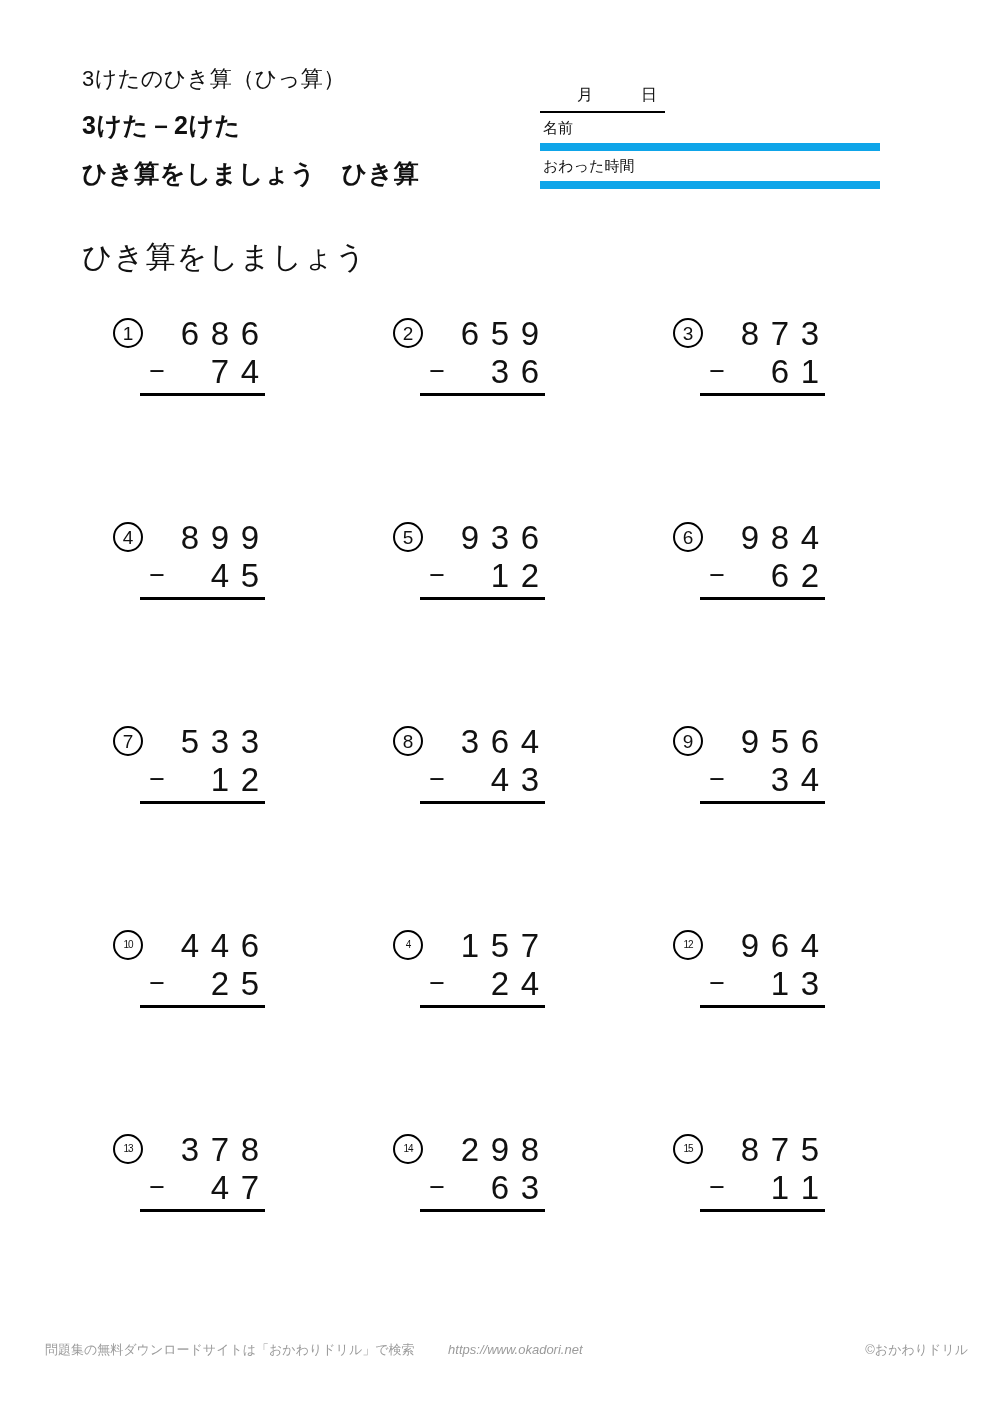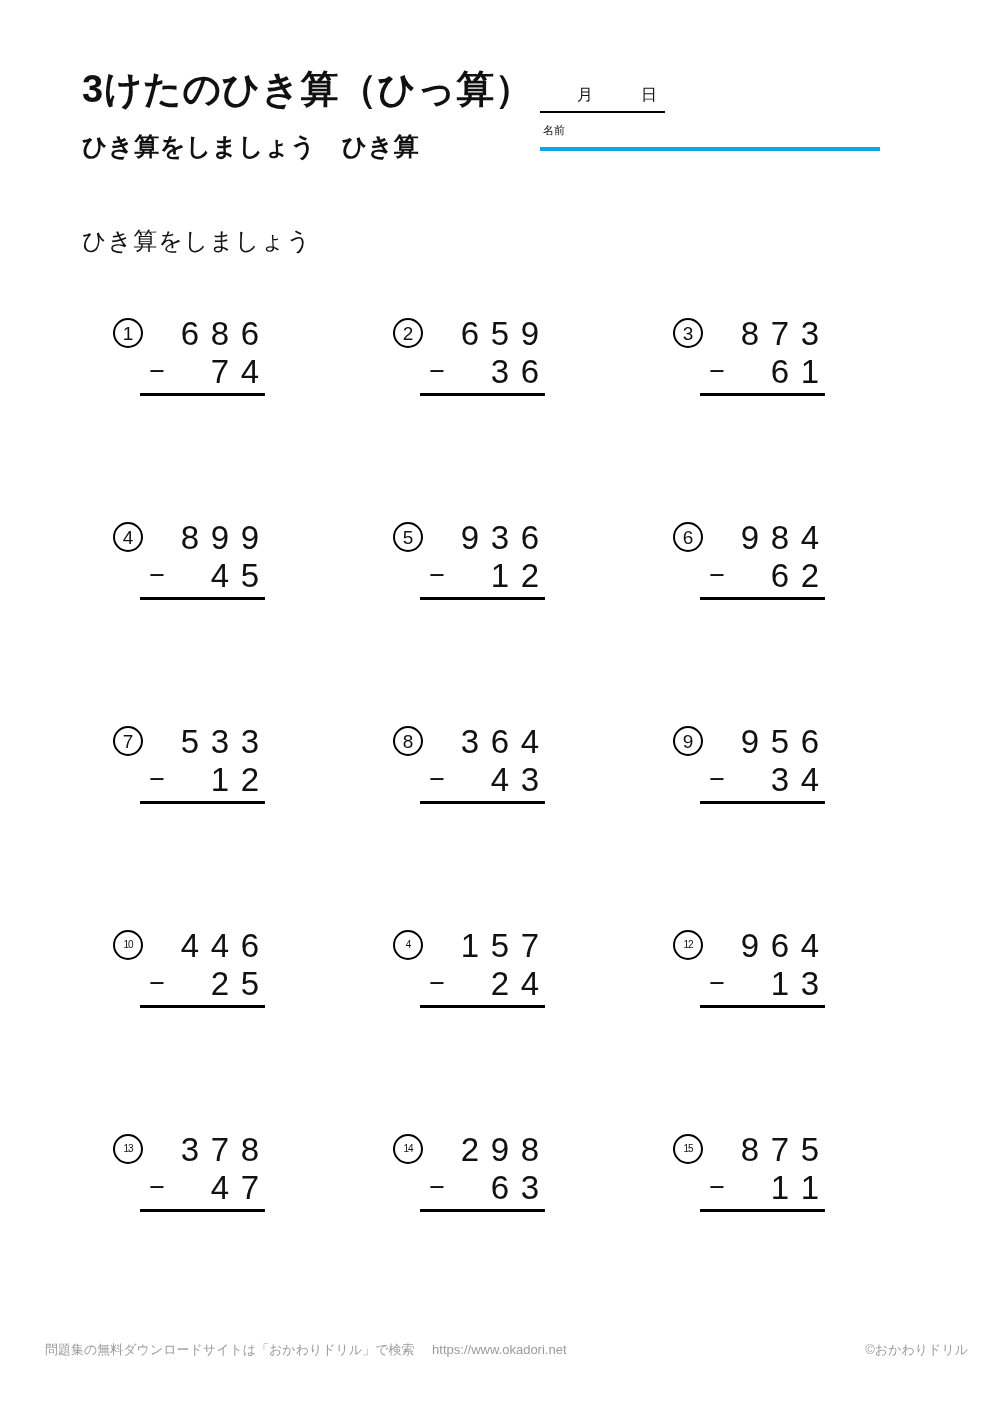--- a/index.html
+++ b/index.html
@@ -7,39 +7,39 @@
     width: 1000px; height: 1415px;
     background: #ffffff;
     position: relative;
     font-family: "Liberation Sans", "DejaVu Sans", sans-serif;
     color: #111111;
     overflow: hidden;
   }
 
   
   .title-block { position: absolute; left: 82px; top: 64px; }
-  .main-title { margin: 0; font-size: 38px; font-weight: 700; letter-spacing: 0.5px; }
+  .main-title { margin: 0; font-size: 22px; font-weight: 400; letter-spacing: 0.5px; }
   .subtitle { font-size: 25px; font-weight: 700; margin-top: 15px; letter-spacing: 0.5px; }
-  .instruction { position: absolute; left: 82px; top: 225px; font-size: 24px; font-weight: 500; letter-spacing: 1px; text-align: center; }
+  .instruction { position: absolute; left: 82px; top: 237px; font-size: 30px; font-weight: 500; letter-spacing: 1px; text-align: center; }
 
   
   .header-fields { position: absolute; left: 540px; top: 80px; width: 340px; }
   .date-row {
     width: 125px; height: 33px; box-sizing: border-box;
     border-bottom: 2px solid #000;
     display: flex; align-items: center;
     padding-left: 37px; gap: 48px;
     font-size: 16px;
   }
   .field-row {
     width: 340px; height: 38px; box-sizing: border-box;
-    border-bottom: 4px solid #0ea5e9;
+    border-bottom: 8px solid #0ea5e9;
     display: flex; align-items: center;
     padding-left: 3px;
-    font-size: 11px;
+    font-size: 15px;
   }
 
   
   .problems {
     position: absolute; left: 113px; top: 311px;
     display: grid;
     grid-template-columns: repeat(3, 152px);
     column-gap: 128px;
     row-gap: 119px;
   }
@@ -58,41 +58,45 @@
     width: 62px; box-sizing: border-box;
     text-align: right; padding-right: 10px;
     font-size: 27px; font-weight: 400; line-height: 1;
   }
   .digit { width: 30px; text-align: center; font-size: 33px; font-weight: 400; line-height: 1; }
   .answer-line { margin-left: 27px; width: 125px; border-top: 3px solid #000; margin-top: 6px; }
 
   
   .footer { position: absolute; left: 0; top: 1341px; width: 1000px; font-size: 13px; color: #9b9b9b; }
   .footer-left { position: absolute; left: 45px; white-space: nowrap; }
-  .footer-left .url { margin-left: 14px; }
+  .footer-left .url { margin-left: 30px; font-style: italic; }
   .footer-right { position: absolute; right: 32px; white-space: nowrap; }
 </style>
 </head>
 <body>
 
 <div class="title-block">
   <h1 class="main-title">3けたのひき算（ひっ算）</h1>
+  <div class="subtitle">3けた－2けた</div>
   <div class="subtitle">ひき算をしましょう　ひき算</div>
 </div>
 
 <div class="instruction">ひき算をしましょう</div>
 
 <div class="header-fields">
   <div class="date-row">
     <span>月</span>
     <span>日</span>
   </div>
   <div class="field-row">
     <span>名前</span>
   </div>
+  <div class="field-row">
+    <span>おわった時間</span>
+  </div>
 </div>
 
 <div class="problems">
     <div class="problem">
       <div class="p-row">
         <div class="lead">
           <div class="circle">1</div>
         </div>
         <div class="digit">6</div>
         <div class="digit">8</div>

